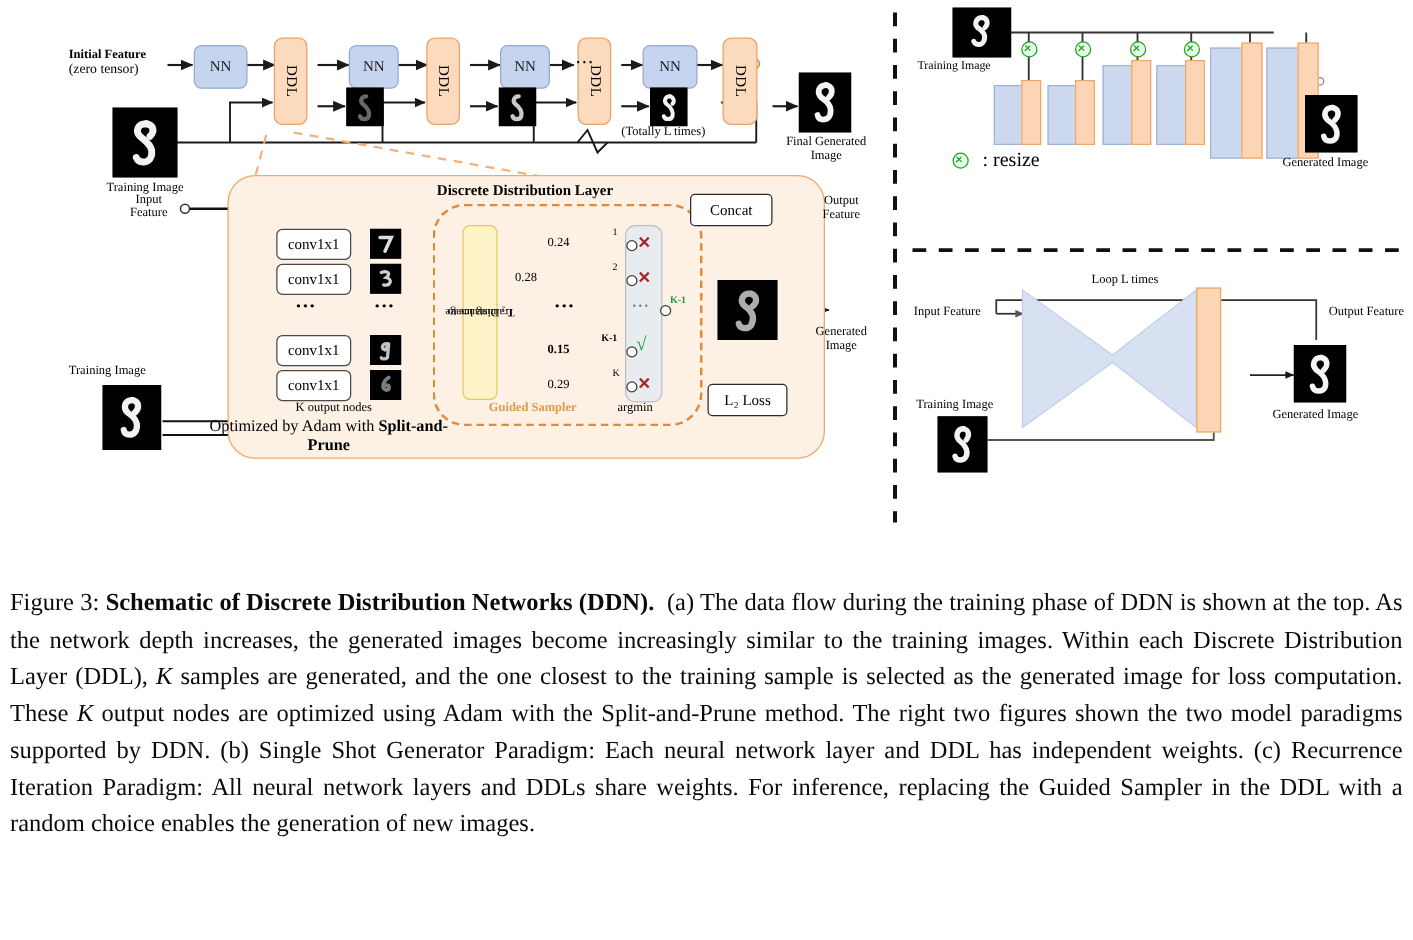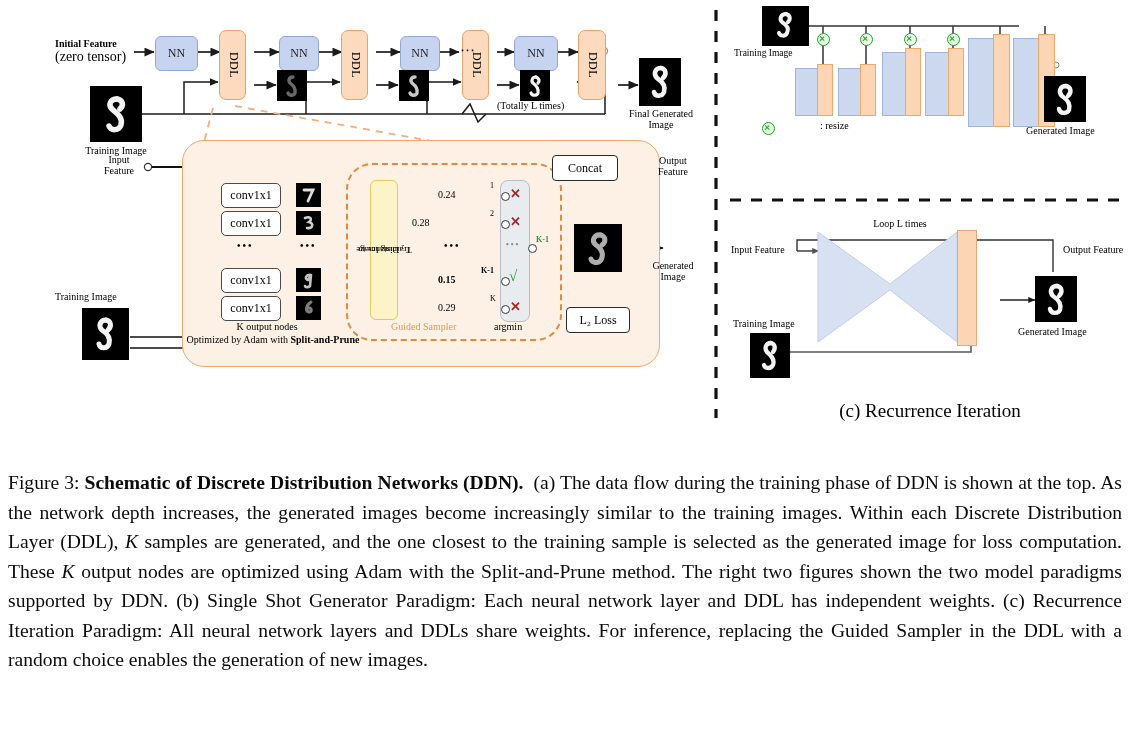--- a/index.html
+++ b/index.html
@@ -239,21 +239,21 @@
     <g stroke="#555" stroke-width="1.5" fill="none">
       <path d="M790 352 L971 352 L971 330" marker-end="url(#ahg)"></path>
     </g>
 
     <path d="M818 232 L957 232 L957 342 L818 342 L818 232 Z" fill="none"></path>
     <path d="M818 232 L957 272 L957 232 Z" fill="#d6dff1" opacity="0"></path>
   </svg>
 
   <div class="t sm" style="left:55px;top:38px;">
     <span class="b">Initial Feature</span><br>
-    <span style="font-size:14px">(zero tensor)</span>
+    <span style="font-size:11px">(zero tensor)</span>
   </div>
 
   <div class="nnbox" style="left:155px;top:36px;width:41px;height:33px;">
       <span>NN</span>
     </div>
   <div class="nnbox" style="left:279px;top:36px;width:38px;height:33px;">
       <span>NN</span>
     </div>
   <div class="nnbox" style="left:400px;top:36px;width:38px;height:33px;">
       <span>NN</span>
@@ -325,20 +325,21 @@
       </g>
       </svg>
   </div>
   <div class="tc sm" style="left:612px;top:108px;width:98px;">
     <span>Final Generated</span><br><span>Image</span>
   </div>
 
   <div class="ddlpanel" style="left:182px;top:140px;width:476px;height:225px;"></div>
   <div class="gspanel" style="left:346px;top:163px;width:212px;height:174px;"></div>
 
+  <div class="tc b md" style="left:252px;top:146px;width:336px;">Discrete Distribution Layer</div>
 
   <div class="tc sm" style="left:93px;top:154px;width:52px;">
     <span>Input</span><br><span>Feature</span>
   </div>
 
   <div class="convbox" style="left:221px;top:183px;width:58px;height:23px;">
       <span>conv1x1</span>
     </div>
   <div class="convbox" style="left:221px;top:211px;width:58px;height:23px;">
       <span>conv1x1</span>
@@ -379,21 +380,21 @@
     <svg width="25" height="24" viewBox="0 0 25 24">
         <rect width="25" height="24" fill="#000"></rect>
       <g stroke="#9d9d9d" stroke-width="3" fill="none" stroke-linecap="round" opacity="0.8">
           <path d="M15 6 C10 9 9 15 13 16 C16 16 16 12 13 12"></path>
         </g>
       </svg>
   </div>
   <div class="dots3 sm" style="left:300px;top:240px;">•••</div>
 
   <div class="tc sm" style="left:192px;top:321px;width:150px;">K output nodes</div>
-  <div class="tc" style="left:176px;top:334px;width:194px;font-size:10px;">
+  <div class="tc" style="left:166px;top:334px;width:194px;font-size:13px;">
     <span>Optimized by Adam with </span><span class="b">Split-and-Prune</span>
   </div>
 
   <div class="l2box" style="left:370px;top:180px;width:26px;height:138px;">
     <span><span>L₂ Distance to</span><br><span>Training Image</span></span>
   </div>
 
   <div class="t sm" style="left:438px;top:189px;">0.24</div>
   <div class="t sm" style="left:412px;top:217px;">0.28</div>
   <div class="t sm b" style="left:438px;top:274px;">0.15</div>
@@ -412,21 +413,21 @@
   <div class="t xsm" style="left:490px;top:210px;">2</div>
   <div class="t xsm b" style="left:481px;top:267px;">K-1</div>
   <div class="t xsm" style="left:490px;top:295px;">K</div>
   <div class="t xsm b" style="left:536px;top:236px;color:#1c9c3a;">K-1</div>
 
   <div class="xmark" style="left:510px;top:186px;">✕</div>
   <div class="xmark" style="left:510px;top:214px;">✕</div>
   <div class="vmark" style="left:509px;top:268px;">√</div>
   <div class="xmark" style="left:510px;top:299px;">✕</div>
 
-  <div class="t sm" style="left:391px;top:321px;color:#e09a50;font-weight:normal;">Guided Sampler</div>
+  <div class="t sm" style="left:391px;top:321px;color:#e09a50;font-weight:bold;">Guided Sampler</div>
   <div class="t sm" style="left:494px;top:321px;">argmin</div>
 
   <div class="mn" style="left:574px;top:224px;width:48px;height:48px;">
     <svg width="48" height="48" viewBox="0 0 48 48">
         <rect width="48" height="48" fill="#000"></rect>
       <g stroke="#cccccc" stroke-width="5" fill="none" stroke-linecap="round" opacity="0.85">
         <path d="M27 11 C20 10 17 17 22 21 C28 25 30 30 27 36 C24 40 18 39 17 35"></path>
         <path d="M27 11 C32 13 32 18 28 21"></path>
       </g>
       </svg>
@@ -486,21 +487,21 @@
 
   <div class="bblue" style="left:1013px;top:38px;width:25px;height:87px;"></div>
   <div class="borange" style="left:1038px;top:34px;width:15px;height:91px;"></div>
 
   <div class="rz" style="left:817px;top:33px;"></div>
   <div class="rz" style="left:860px;top:33px;"></div>
   <div class="rz" style="left:904px;top:33px;"></div>
   <div class="rz" style="left:947px;top:33px;"></div>
 
   <div class="rz" style="left:762px;top:122px;"></div>
-  <div class="t" style="left:820px;top:120px;font-size:10px;">: resize</div>
+  <div class="t" style="left:786px;top:120px;font-size:16px;">: resize</div>
 
   <div class="mn" style="left:1044px;top:76px;width:42px;height:46px;">
     <svg width="42" height="46" viewBox="0 0 42 46">
         <rect width="42" height="46" fill="#000"></rect>
       <g stroke="#f5f5f5" stroke-width="4.4" fill="none" stroke-linecap="round">
         <path d="M22 10 C16 10 14 16 18 20 C24 24 27 28 25 34 C23 38 16 38 15 33"></path>
         <path d="M22 10 C27 11 28 16 24 20"></path>
       </g>
       </svg>
   </div>
@@ -536,21 +537,20 @@
     <svg width="42" height="46" viewBox="0 0 42 46">
         <rect width="42" height="46" fill="#000"></rect>
       <g stroke="#f5f5f5" stroke-width="4.4" fill="none" stroke-linecap="round">
         <path d="M22 10 C16 10 14 16 18 20 C24 24 27 28 25 34 C23 38 16 38 15 33"></path>
         <path d="M22 10 C27 11 28 16 24 20"></path>
       </g>
       </svg>
   </div>
   <div class="t" style="left:1018px;top:326px;font-size:10px;">Generated Image</div>
 
-  <div class="tc" style="left:740px;top:400px;width:380px;font-size:19px;">(c) Recurrence Iteration</div>
 
 </div>
 
 <div class="caption">
   <span>Figure 3:</span>
   <b>Schematic of Discrete Distribution Networks (DDN).</b>&nbsp;
   <span>(a) The data flow during the training phase of DDN is shown at the top. As the network depth increases, the generated images become increasingly similar to the training images. Within each Discrete Distribution Layer (DDL), </span><i>K</i><span> samples are generated, and the one closest to the training sample is selected as the generated image for loss computation. These </span><i>K</i><span> output nodes are optimized using Adam with the Split-and-Prune method. The right two figures shown the two model paradigms supported by DDN. (b) Single Shot Generator Paradigm: Each neural network layer and DDL has independent weights. (c) Recurrence Iteration Paradigm: All neural network layers and DDLs share weights. For inference, replacing the Guided Sampler in the DDL with a random choice enables the generation of new images.</span>
 </div>
 
 </body></html>

